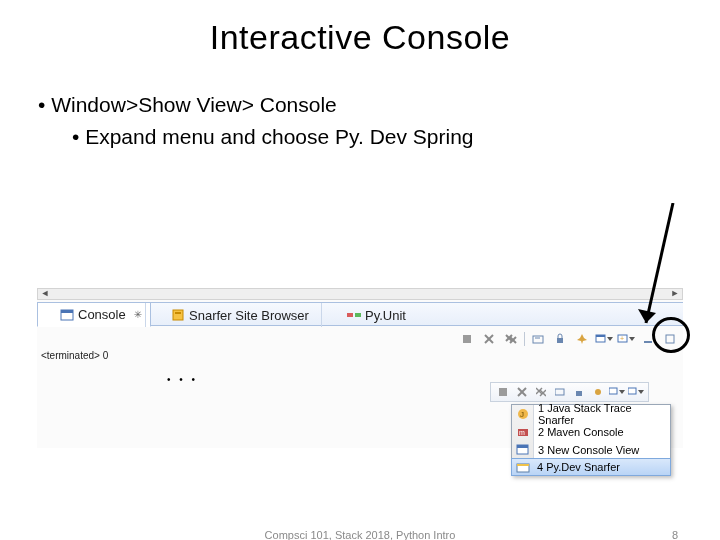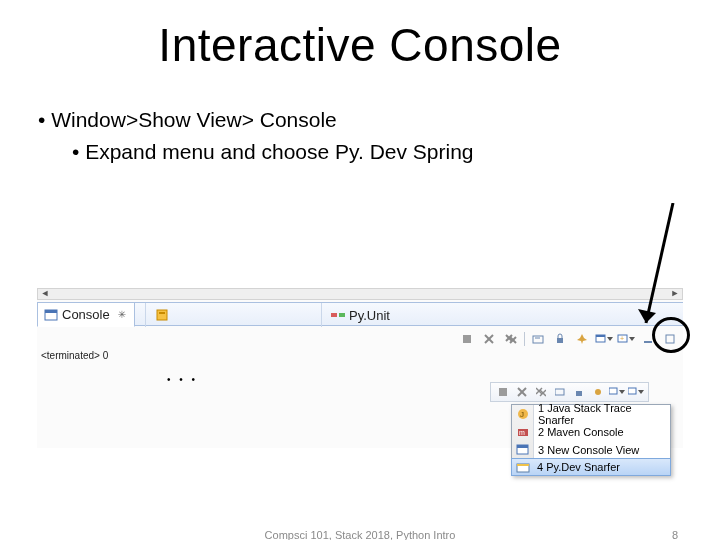--- a/index.html
+++ b/index.html
@@ -5,21 +5,21 @@
   * { box-sizing: border-box; }
   html, body { margin:0; padding:0; }
   body {
     width:720px; height:540px;
     font-family: Arial, Helvetica, sans-serif;
     background:#fff; color:#000;
     position:relative; overflow:hidden;
   }
   .slide { width:720px; height:540px; position:relative; padding:0; }
   .title {
-    text-align:center; font-size:46px; font-weight:400;
+    text-align:center; font-size:34px; font-weight:400;
     margin-top:18px; letter-spacing:0.5px;
   }
   .bullets { margin:34px 0 0 38px; font-size:21px; line-height:1.35; }
   .b1 { margin-bottom:4px; }
   .b1::before { content:"• "; }
   .b1 b { font-weight:400; }
   .b2 { margin-left:34px; }
   .b2::before { content:"• "; }
 
   
@@ -35,21 +35,21 @@
   .scrolltrack .arr.l { left:0; }
   .scrolltrack .arr.r { right:0; }
 
   .tabbar {
     position:absolute; left:0; top:14px; right:0; height:24px;
     background:linear-gradient(#f6f9fe,#e8effa);
     border-top:1px solid #aac0e0; border-bottom:1px solid #aac0e0;
   }
   .tab {
     position:absolute; top:0; height:24px; display:flex; align-items:center;
-    gap:4px; padding:0 8px 0 6px; font-size:13px; color:#222;
+    gap:4px; padding:0 8px 0 22px; font-size:13px; color:#222;
   }
   .tab.active { background:#fff; border:1px solid #aac0e0; border-bottom-color:#fff; top:-1px; height:25px; }
   .spacer { position:absolute; top:0; height:24px; width:1px; background:#cad7ea; }
   .xclose { font-size:10px; color:#666; margin-left:4px; }
   .icon16 { width:14px; height:14px; display:inline-block; }
 
   .toolbar {
     position:absolute; right:0; top:40px; height:22px;
     display:flex; align-items:center; gap:4px; padding:0 4px;
   }
@@ -133,20 +133,21 @@
         <span class="xclose">✳</span>
       </div>
       <div class="spacer" style="left:108px;"></div>
       <div class="tab" style="left:112px;">
         <span class="icon16">
           <svg viewBox="0 0 14 14">
               <rect x="2" y="2" width="10" height="10" fill="#f6c243" stroke="#c88a00"></rect>
               <rect x="4" y="4" width="6" height="2" fill="#c88a00"></rect>
             </svg>
         </span>
+        <span>Snarfer Site Browser</span>
       </div>
       <div class="spacer" style="left:284px;"></div>
       <div class="tab" style="left:288px;">
         <span class="icon16">
           <svg viewBox="0 0 14 14">
               <rect x="0" y="5" width="6" height="4" fill="#d95c5c"></rect>
               <rect x="8" y="5" width="6" height="4" fill="#5cb85c"></rect>
             </svg>
         </span>
         <span>Py.Unit</span>

